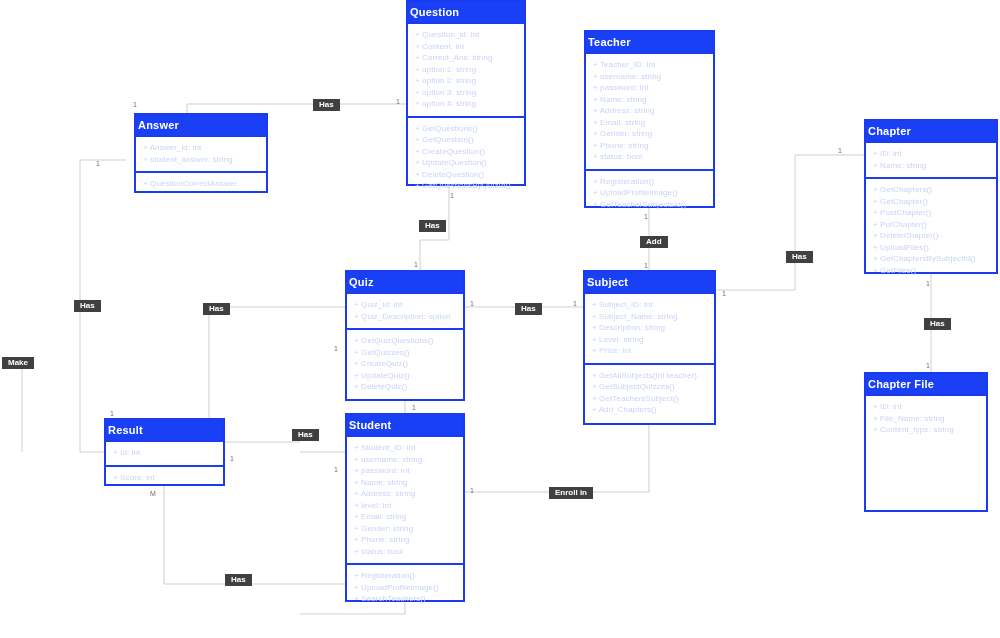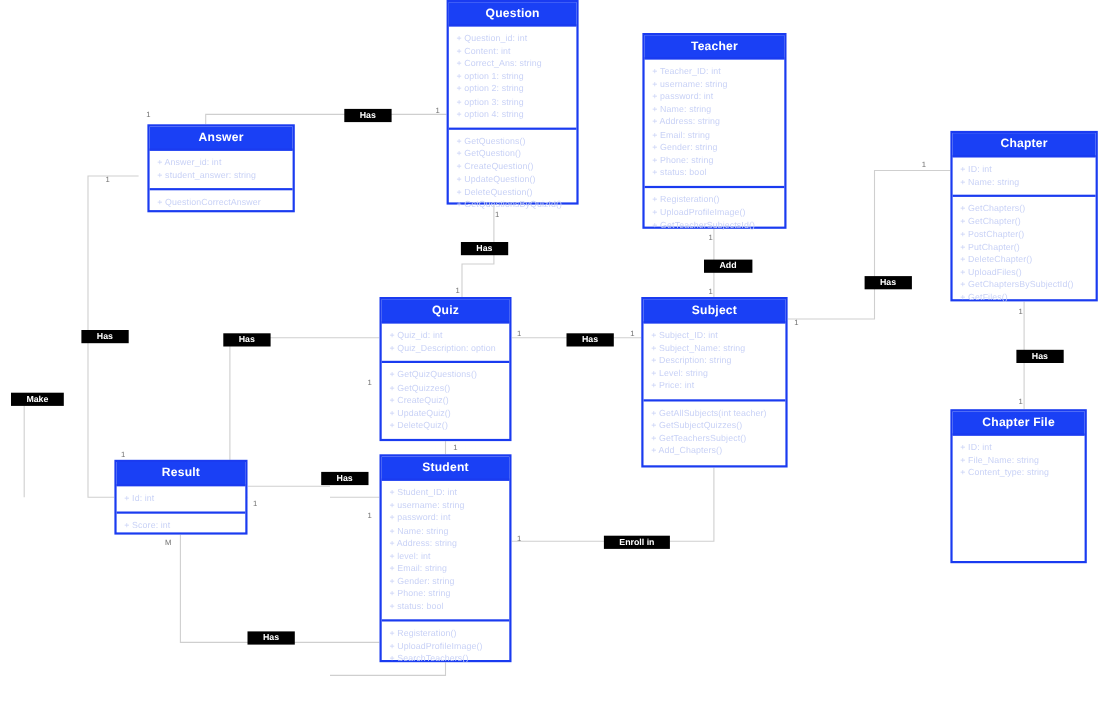--- a/index.html
+++ b/index.html
@@ -4,30 +4,30 @@
 <style>
   html,body{margin:0;padding:0;background:#ffffff;}
   body{width:1000px;height:638px;position:relative;overflow:hidden;
        font-family:"Liberation Sans","DejaVu Sans",sans-serif;}
   #canvas{position:absolute;inset:0;width:1000px;height:638px;}
   svg.links{position:absolute;left:0;top:0;width:1000px;height:638px;}
 
   .umlclass{position:absolute;border:2px solid #1a3bf0;background:#ffffff;
             box-sizing:border-box;}
   .uml-title{background:#1a40f5;color:#ffffff;font-weight:bold;font-size:11px;
-             text-align:center;padding:4px 2px 4px;letter-spacing:.2px;
+             text-align:left;padding:4px 2px 4px;letter-spacing:.2px;
              border-bottom:2px solid #1a3bf0;}
   .uml-section{padding:5px 16px 6px 4px;border-bottom:2px solid #1a3bf0;}
   .uml-section:last-child{border-bottom:none;}
   .uml-line{font-size:8px;color:#c9d2f6;line-height:11.5px;white-space:nowrap;
             padding-left:3px;letter-spacing:.1px;}
   .uml-line::before{content:"+ ";color:#c9d2f6;}
 
-  .edge-label{position:absolute;background:#000000;color:#ffffff;font-size:8px;
-              font-weight:bold;line-height:10px;padding:1px 14px;white-space:nowrap;}
+  .edge-label{position:absolute;background:#404040;color:#ffffff;font-size:8px;
+              font-weight:bold;line-height:10px;padding:1px 6px;white-space:nowrap;}
   .mult{position:absolute;font-size:7px;color:#6f6f6f;white-space:nowrap;}
 </style>
 </head>
 <body>
 
 <div id="canvas">
 
   <svg class="links" viewBox="0 0 1000 638" xmlns="http://www.w3.org/2000/svg">
     <g stroke="#cfcfcf" stroke-width="1" fill="none">
 
@@ -200,21 +200,21 @@
 
   <div id="label-layer">
       <div class="edge-label" style="left: 313px; top: 99px;">Has</div>
       <div class="edge-label" style="left: 419px; top: 220px;">Has</div>
       <div class="edge-label" style="left: 640px; top: 236px;">Add</div>
       <div class="edge-label" style="left: 786px; top: 251px;">Has</div>
       <div class="edge-label" style="left: 515px; top: 303px;">Has</div>
       <div class="edge-label" style="left: 924px; top: 318px;">Has</div>
       <div class="edge-label" style="left: 74px; top: 300px;">Has</div>
       <div class="edge-label" style="left: 203px; top: 303px;">Has</div>
-      <div class="edge-label" style="left: 10px; top: 357px;">Make</div>
+      <div class="edge-label" style="left: 2px; top: 357px;">Make</div>
       <div class="edge-label" style="left: 292px; top: 429px;">Has</div>
       <div class="edge-label" style="left: 549px; top: 487px;">Enroll in</div>
       <div class="edge-label" style="left: 225px; top: 574px;">Has</div>
     </div>
 
   <div id="mult-layer">
       <div class="mult" style="left: 133px; top: 101px;">1</div>
       <div class="mult" style="left: 396px; top: 98px;">1</div>
       <div class="mult" style="left: 450px; top: 192px;">1</div>
       <div class="mult" style="left: 414px; top: 261px;">1</div>

